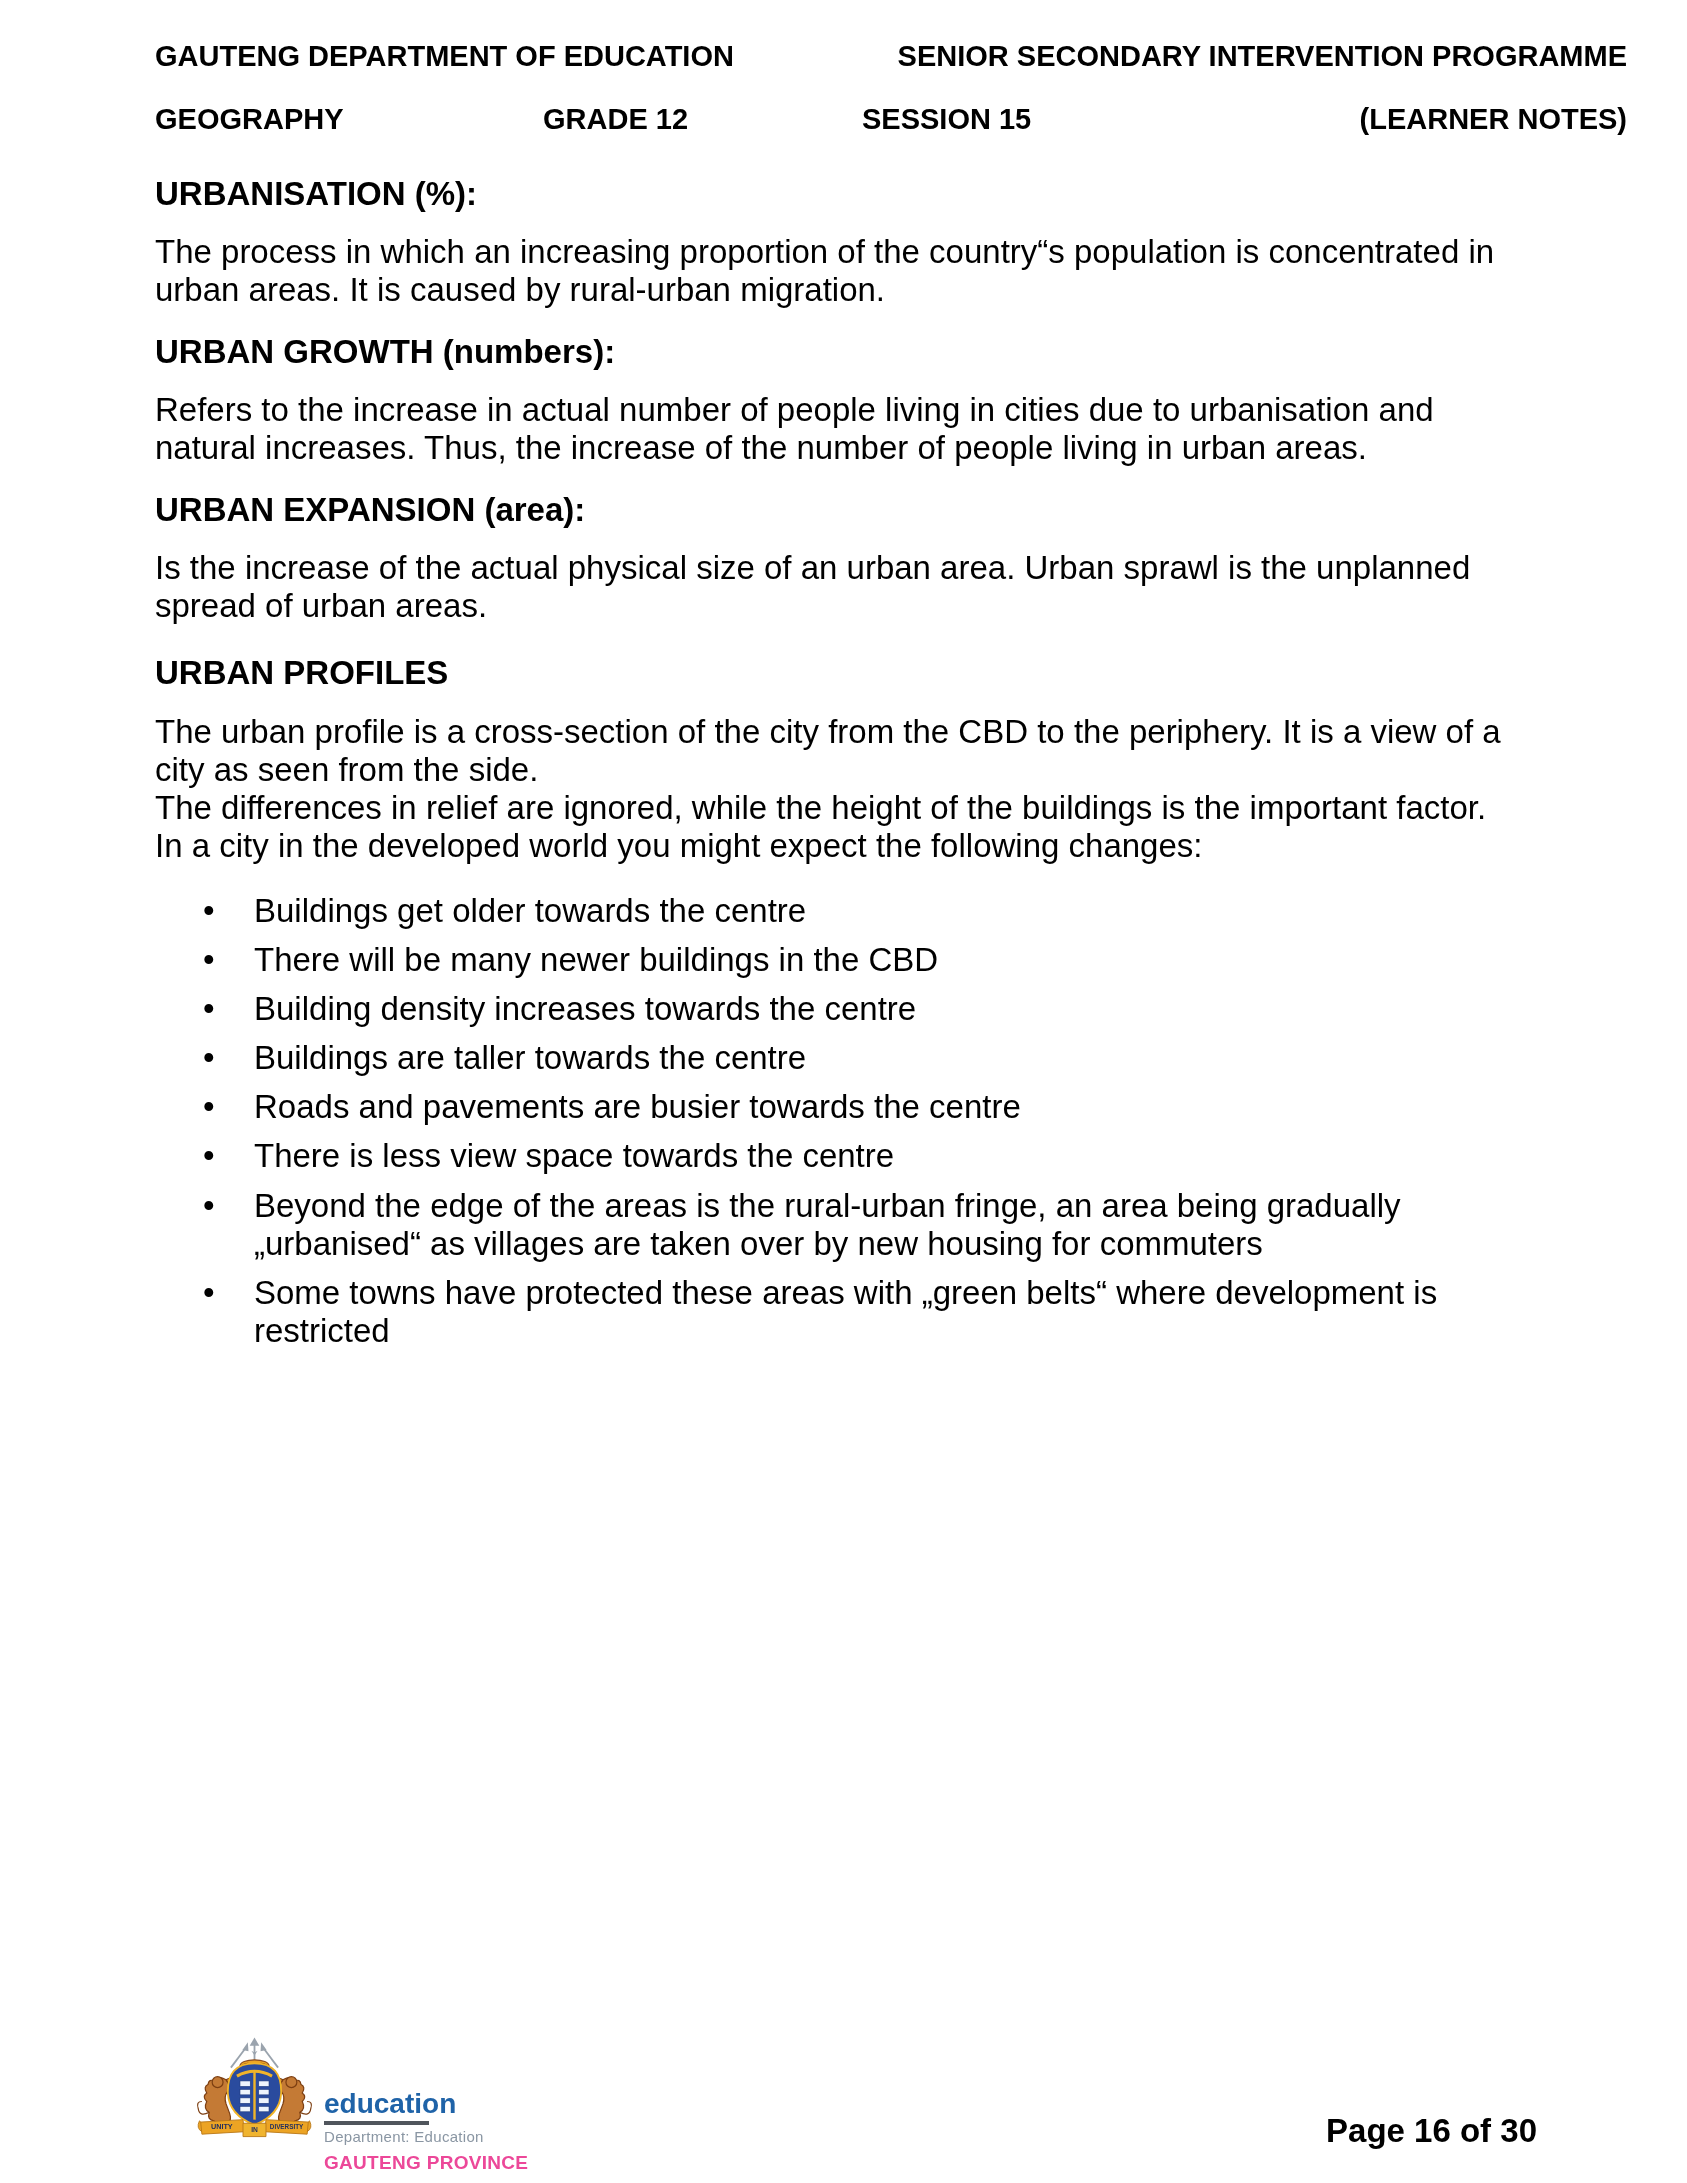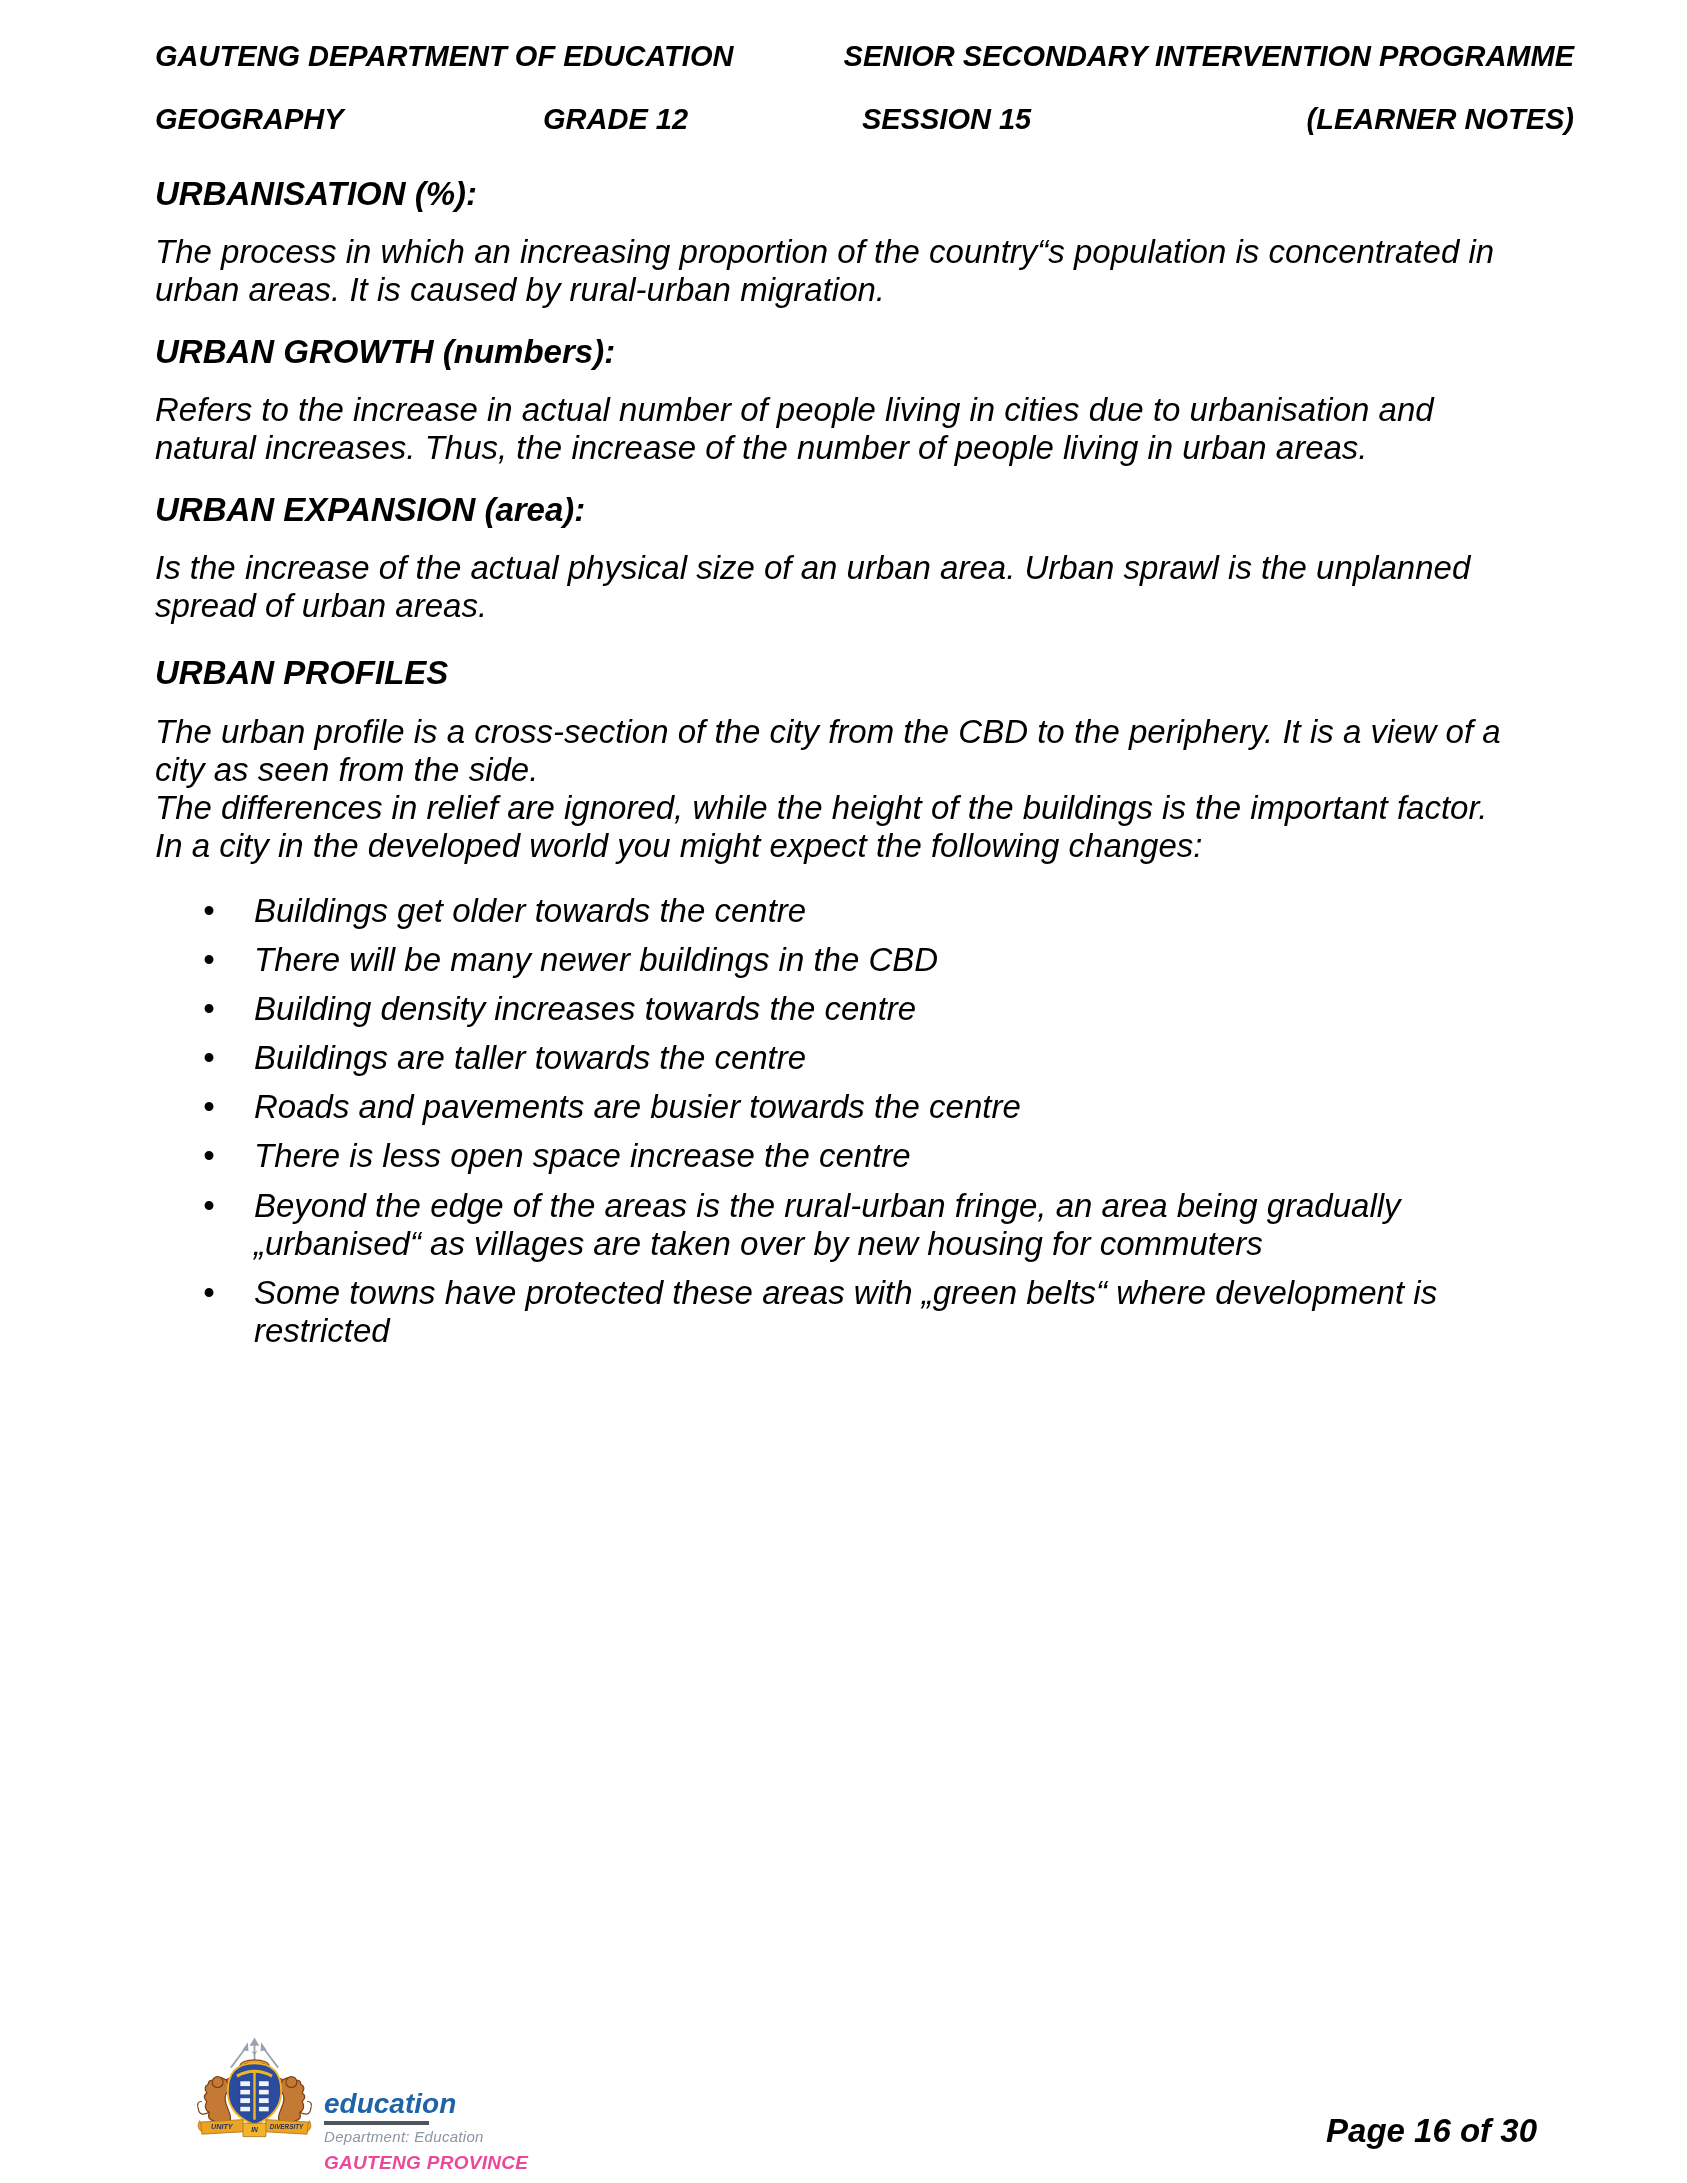--- a/index.html
+++ b/index.html
@@ -11,22 +11,21 @@
     position: relative;
     font-family: "Liberation Sans", "DejaVu Sans", sans-serif;
     color: #000000;
     -webkit-font-smoothing: antialiased;
   }
   .page {
     position: relative;
     width: 1687px;
     height: 2183px;
     box-sizing: border-box;
-    padding: 37px 113px 0 155px;
-    font-style: italic;
+    padding: 37px 60px 0 155px;
   }
   
   .hdr-row1 {
     display: flex;
     justify-content: space-between;
     font-size: 29px;
     font-weight: bold;
     line-height: 38px;
     white-space: nowrap;
   }
@@ -174,21 +173,21 @@
       <p class="sec-body profiles-intro">The urban profile is a cross-section of the city from the CBD to the periphery. It is a view of a
 city as seen from the side.
 The differences in relief are ignored, while the height of the buildings is the important factor.
 In a city in the developed world you might expect the following changes:</p>
       <ul class="bullets">
         <li>Buildings get older towards the centre</li>
         <li>There will be many newer buildings in the CBD</li>
         <li>Building density increases towards the centre</li>
         <li>Buildings are taller towards the centre</li>
         <li>Roads and pavements are busier towards the centre</li>
-        <li>There is less open space increase the centre</li>
+        <li>There is less view space towards the centre</li>
         <li>Beyond the edge of the areas is the rural-urban fringe, an area being gradually
 „urbanised“ as villages are taken over by new housing for commuters</li>
         <li>Some towns have protected these areas with „green belts“ where development is
 restricted</li>
       </ul>
     </div>
 
   </div>
 
   <div class="coat-of-arms">

